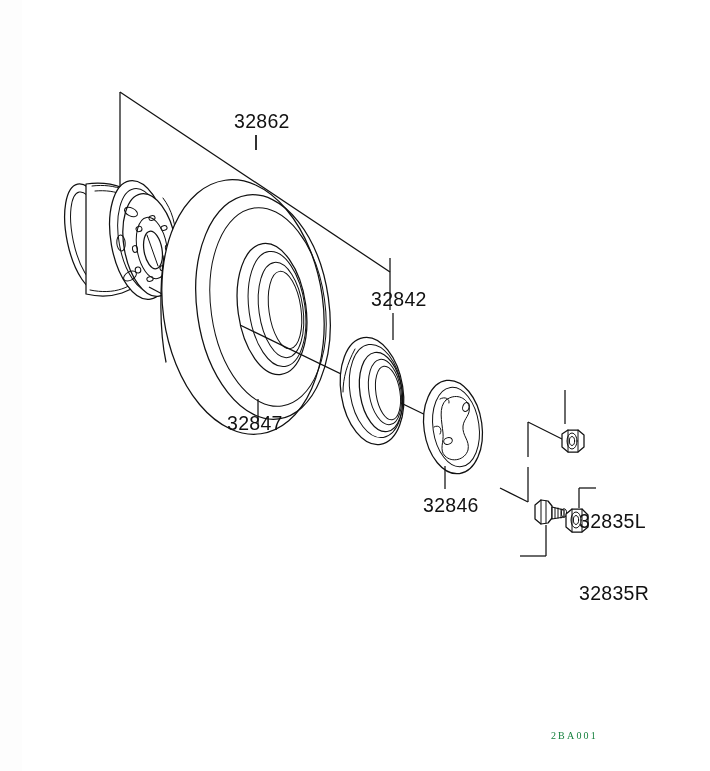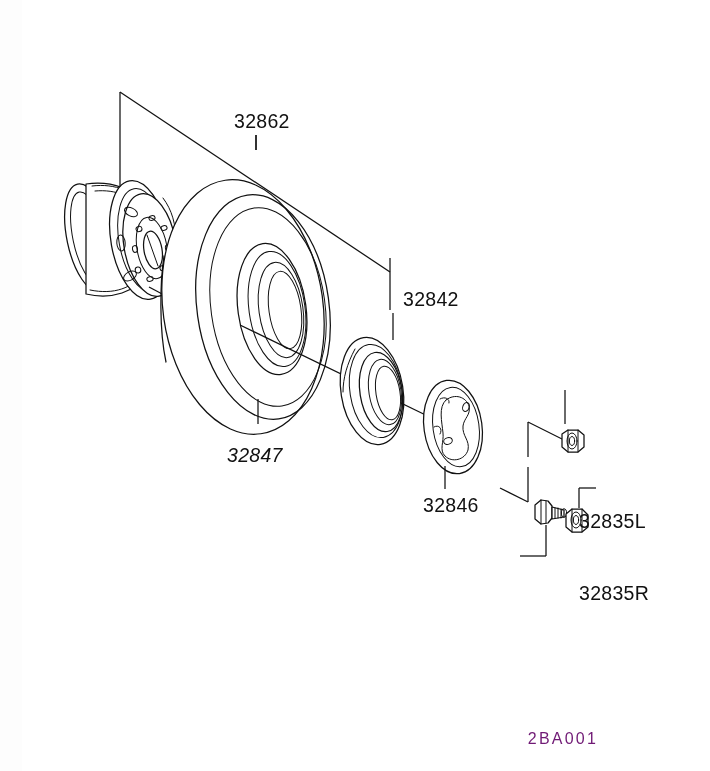--- a/index.html
+++ b/index.html
@@ -44,24 +44,24 @@
     letter-spacing: 0.3px;
     color: #111111;
     white-space: pre;
     line-height: 23px;
   }
   .lbl-2 { line-height: 24px; }
   #footer-code {
     position: absolute;
     right: 22px;
     top: 730px;
-    font-family: Liberation Sans, sans-serif;
-    font-size: 16px;
+    font-family: Liberation Serif, serif;
+    font-size: 10px;
     letter-spacing: 2.2px;
-    color: #701a75;
+    color: #15803d;
     white-space: pre;
   }
 </style>
 </head>
 <body>
 
 <div id="diagram-root">
 
   <div id="left-edge-band"></div>
 
@@ -200,23 +200,23 @@
       <path class="pl-thin" d="M572 509 L572 532"></path>
       <path class="pl-thin" d="M582 509 L582 532"></path>
     </g>
     <path class="leader" d="M579 488 L579 508"></path>
     <path class="leader" d="M579 488 L596 488"></path>
 
   </svg>
 
   <div class="lbl" style="left:234px; top:110px;">32862</div>
 
-  <div class="lbl" style="left:371px; top:288px;margin-left:32px;">32842</div>
-
-  <div class="lbl" style="left:227px; top:444px;font-style:italic;">32847</div>
+  <div class="lbl" style="left:371px; top:288px;">32842</div>
+
+  <div class="lbl" style="left:227px; top:412px;">32847</div>
 
   <div class="lbl" style="left:423px; top:494px;">32846</div>
 
 
   <div class="lbl lbl-2" style="left:579px; top:461px;">
     <div>32835L</div>
     <div>32835R</div>
   </div>
 
 

